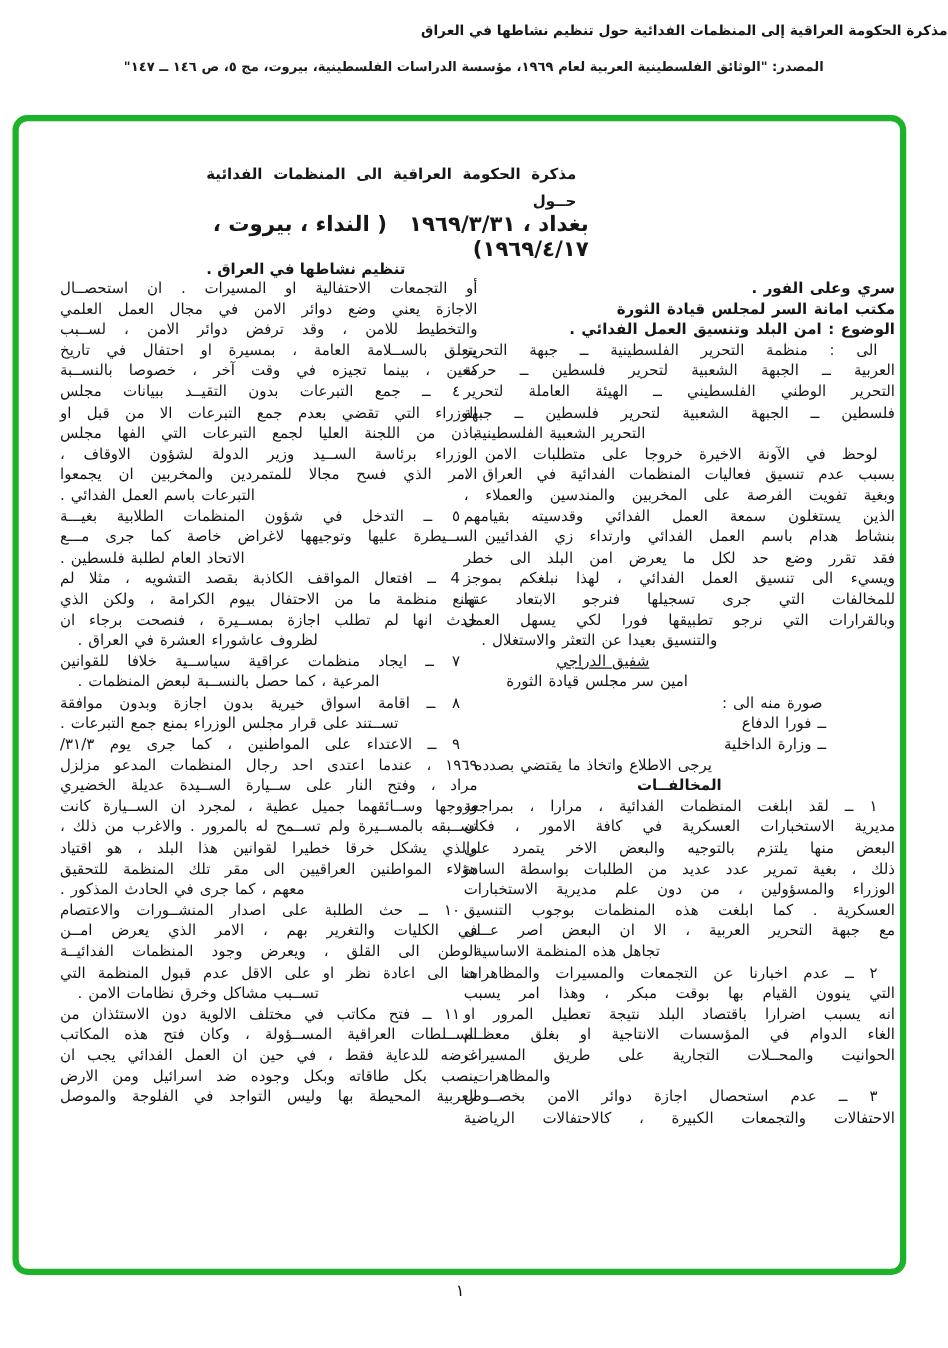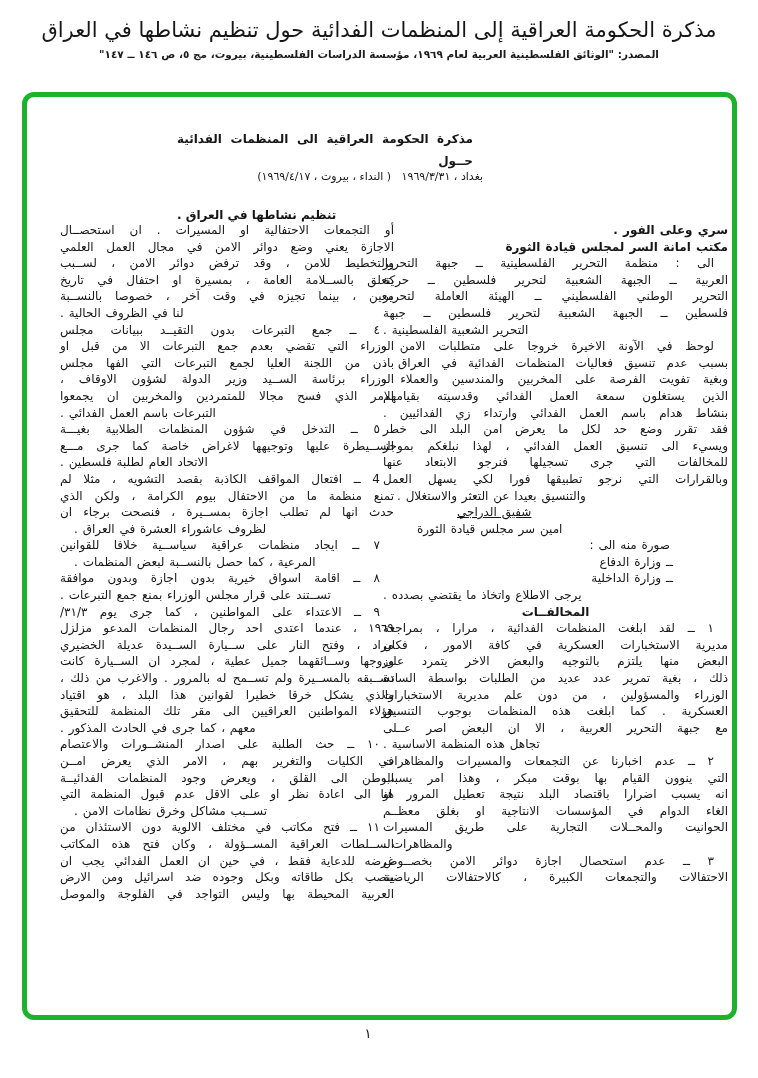--- a/index.html
+++ b/index.html
@@ -1,40 +1,40 @@
 <!DOCTYPE html>
 <html lang="ar"><head>
 <meta charset="utf-8">
 <style>
   html,body{margin:0;padding:0;}
   body{
     width:758px;height:1078px;position:relative;background:#ffffff;
     font-family:"DejaVu Sans", sans-serif;color:#161616;overflow:hidden;
   }
   .title{
-    position:absolute;top:18px;left:0;right:0;text-align:center;
-    direction:rtl;font-weight:normal;font-size:21px;letter-spacing:0;
+    position:absolute;top:18px;left:0;right:0;
+    direction:rtl;font-weight:bold;font-size:11px;letter-spacing:0;
   }
   .source{
     position:absolute;top:48px;left:0;right:0;text-align:center;
     direction:rtl;font-weight:bold;font-size:10.5px;color:#1c1c1c;
   }
   .frame{
-    position:absolute;left:22px;top:92px;width:705px;height:918px;
+    position:absolute;left:10px;top:92px;width:705px;height:918px;
     border:5px solid #1cb32b;border-radius:12px;direction:rtl;
   }
   .heading{
     position:absolute;left:150px;top:31px;width:296px;
     font-weight:bold;font-size:12px;line-height:22px;direction:rtl;
   }
   .heading .h1{text-align:justify;text-align-last:justify;}
   .heading .h2{text-align:left;text-align-last:left;margin-top:32px;}
   .dateline{
     position:absolute;left:144px;top:73px;width:312px;
-    direction:rtl;font-weight:normal;font-size:11px;text-align:right;
+    direction:rtl;font-weight:bold;font-size:17px;text-align:right;
   }
   .col{position:absolute;top:125px;direction:rtl;font-size:12px;}
   .col-right{left:356px;width:345px;}
   .col-left{left:8px;width:334px;margin-left:25px;}
   .tl{
     line-height:16.6px;min-height:16.6px;
     text-align:justify;text-align-last:justify;word-spacing:1px;
   }
   .tl.s-ind{text-indent:14px;}
   .tl.s-left{text-align:left;text-align-last:left;}
@@ -59,39 +59,40 @@
 <div class="frame" style="border-color: rgb(28, 179, 43);">
   <div class="heading">
     <div class="h1">مذكرة الحكومة العراقية الى المنظمات الفدائية حــول</div>
     <div class="h2">تنظيم نشاطها في العراق .</div>
   </div>
   <div class="dateline">بغداد ، ١٩٦٩/٣/٣١&nbsp;&nbsp;&nbsp;( النداء ، بيروت ، ١٩٦٩/٤/١٧)</div>
 
   <div class="col col-right">
       <div class="tl s-boldr">سري وعلى الفور .</div>
       <div class="tl s-boldr">مكتب امانة السر لمجلس قيادة الثورة</div>
+      <div class="tl s-boldr">الوضوع : امن البلد وتنسيق العمل الفدائي .</div>
       <div class="tl s-ind">الى : منظمة التحرير الفلسطينية ــ جبهة التحرير</div>
       <div class="tl">العربية ــ الجبهة الشعبية لتحرير فلسطين ــ حركة</div>
       <div class="tl">التحرير الوطني الفلسطيني ــ الهيئة العاملة لتحرير</div>
       <div class="tl">فلسطين ــ الجبهة الشعبية لتحرير فلسطين ــ جبهة</div>
       <div class="tl s-left">التحرير الشعبية الفلسطينية .</div>
       <div class="tl s-ind">لوحظ في الآونة الاخيرة خروجا على متطلبات الامن ،</div>
       <div class="tl">بسبب عدم تنسيق فعاليات المنظمات الفدائية في العراق ،</div>
       <div class="tl">وبغية تفويت الفرصة على المخربين والمندسين والعملاء ،</div>
       <div class="tl">الذين يستغلون سمعة العمل الفدائي وقدسيته بقيامهم</div>
       <div class="tl">بنشاط هدام باسم العمل الفدائي وارتداء زي الفدائيين .</div>
       <div class="tl">فقد تقرر وضع حد لكل ما يعرض امن البلد الى خطر</div>
       <div class="tl">ويسيء الى تنسيق العمل الفدائي ، لهذا نبلغكم بموجز</div>
       <div class="tl">للمخالفات التي جرى تسجيلها فنرجو الابتعاد عنها</div>
       <div class="tl">وبالقرارات التي نرجو تطبيقها فورا لكي يسهل العمل</div>
       <div class="tl s-left2">والتنسيق بعيدا عن التعثر والاستغلال .</div>
       <div class="tl s-sig1">شفيق الدراجي</div>
       <div class="tl s-sig2">امين سر مجلس قيادة الثورة</div>
       <div class="tl s-copyto">صورة منه الى :</div>
-      <div class="tl s-dash">ــ وزارة الدفاع</div>
+      <div class="tl s-dash">ــ فورا الدفاع</div>
       <div class="tl s-dash">ــ وزارة الداخلية</div>
       <div class="tl s-left">يرجى الاطلاع واتخاذ ما يقتضي بصدده .</div>
       <div class="tl s-center">المخالفــات</div>
       <div class="tl s-ind">١ ــ لقد ابلغت المنظمات الفدائية ، مرارا ، بمراجعة</div>
       <div class="tl">مديرية الاستخبارات العسكرية في كافة الامور ، فكان</div>
       <div class="tl">البعض منها يلتزم بالتوجيه والبعض الاخر يتمرد على</div>
       <div class="tl">ذلك ، بغية تمرير عدد عديد من الطلبات بواسطة السادة</div>
       <div class="tl">الوزراء والمسؤولين ، من دون علم مديرية الاستخبارات</div>
       <div class="tl">العسكرية . كما ابلغت هذه المنظمات بوجوب التنسيق</div>
       <div class="tl">مع جبهة التحرير العربية ، الا ان البعض اصر عــلى</div>
@@ -105,21 +106,20 @@
       <div class="tl s-ind">٣ ــ عدم استحصال اجازة دوائر الامن بخصــوص</div>
       <div class="tl">الاحتفالات والتجمعات الكبيرة ، كالاحتفالات الرياضية</div>
     </div>
 
   <div class="col col-left">
       <div class="tl">أو التجمعات الاحتفالية او المسيرات . ان استحصــال</div>
       <div class="tl">الاجازة يعني وضع دوائر الامن في مجال العمل العلمي</div>
       <div class="tl">والتخطيط للامن ، وقد ترفض دوائر الامن ، لســبب</div>
       <div class="tl">يتعلق بالســلامة العامة ، بمسيرة او احتفال في تاريخ</div>
       <div class="tl">معين ، بينما تجيزه في وقت آخر ، خصوصا بالنســبة</div>
-      <div class="tl s-left">لنا في الظروف الحالية .</div>
       <div class="tl s-ind">٤ ــ جمع التبرعات بدون التقيــد ببيانات مجلس</div>
       <div class="tl">الوزراء التي تقضي بعدم جمع التبرعات الا من قبل او</div>
       <div class="tl">باذن من اللجنة العليا لجمع التبرعات التي الفها مجلس</div>
       <div class="tl">الوزراء برئاسة الســيد وزير الدولة لشؤون الاوقاف ،</div>
       <div class="tl">الامر الذي فسح مجالا للمتمردين والمخربين ان يجمعوا</div>
       <div class="tl s-left">التبرعات باسم العمل الفدائي .</div>
       <div class="tl s-ind">٥ ــ التدخل في شؤون المنظمات الطلابية بغيـــة</div>
       <div class="tl">الســيطرة عليها وتوجيهها لاغراض خاصة كما جرى مـــع</div>
       <div class="tl s-left">الاتحاد العام لطلبة فلسطين .</div>
       <div class="tl s-ind">4 ــ افتعال المواقف الكاذبة بقصد التشويه ، مثلا لم</div>

